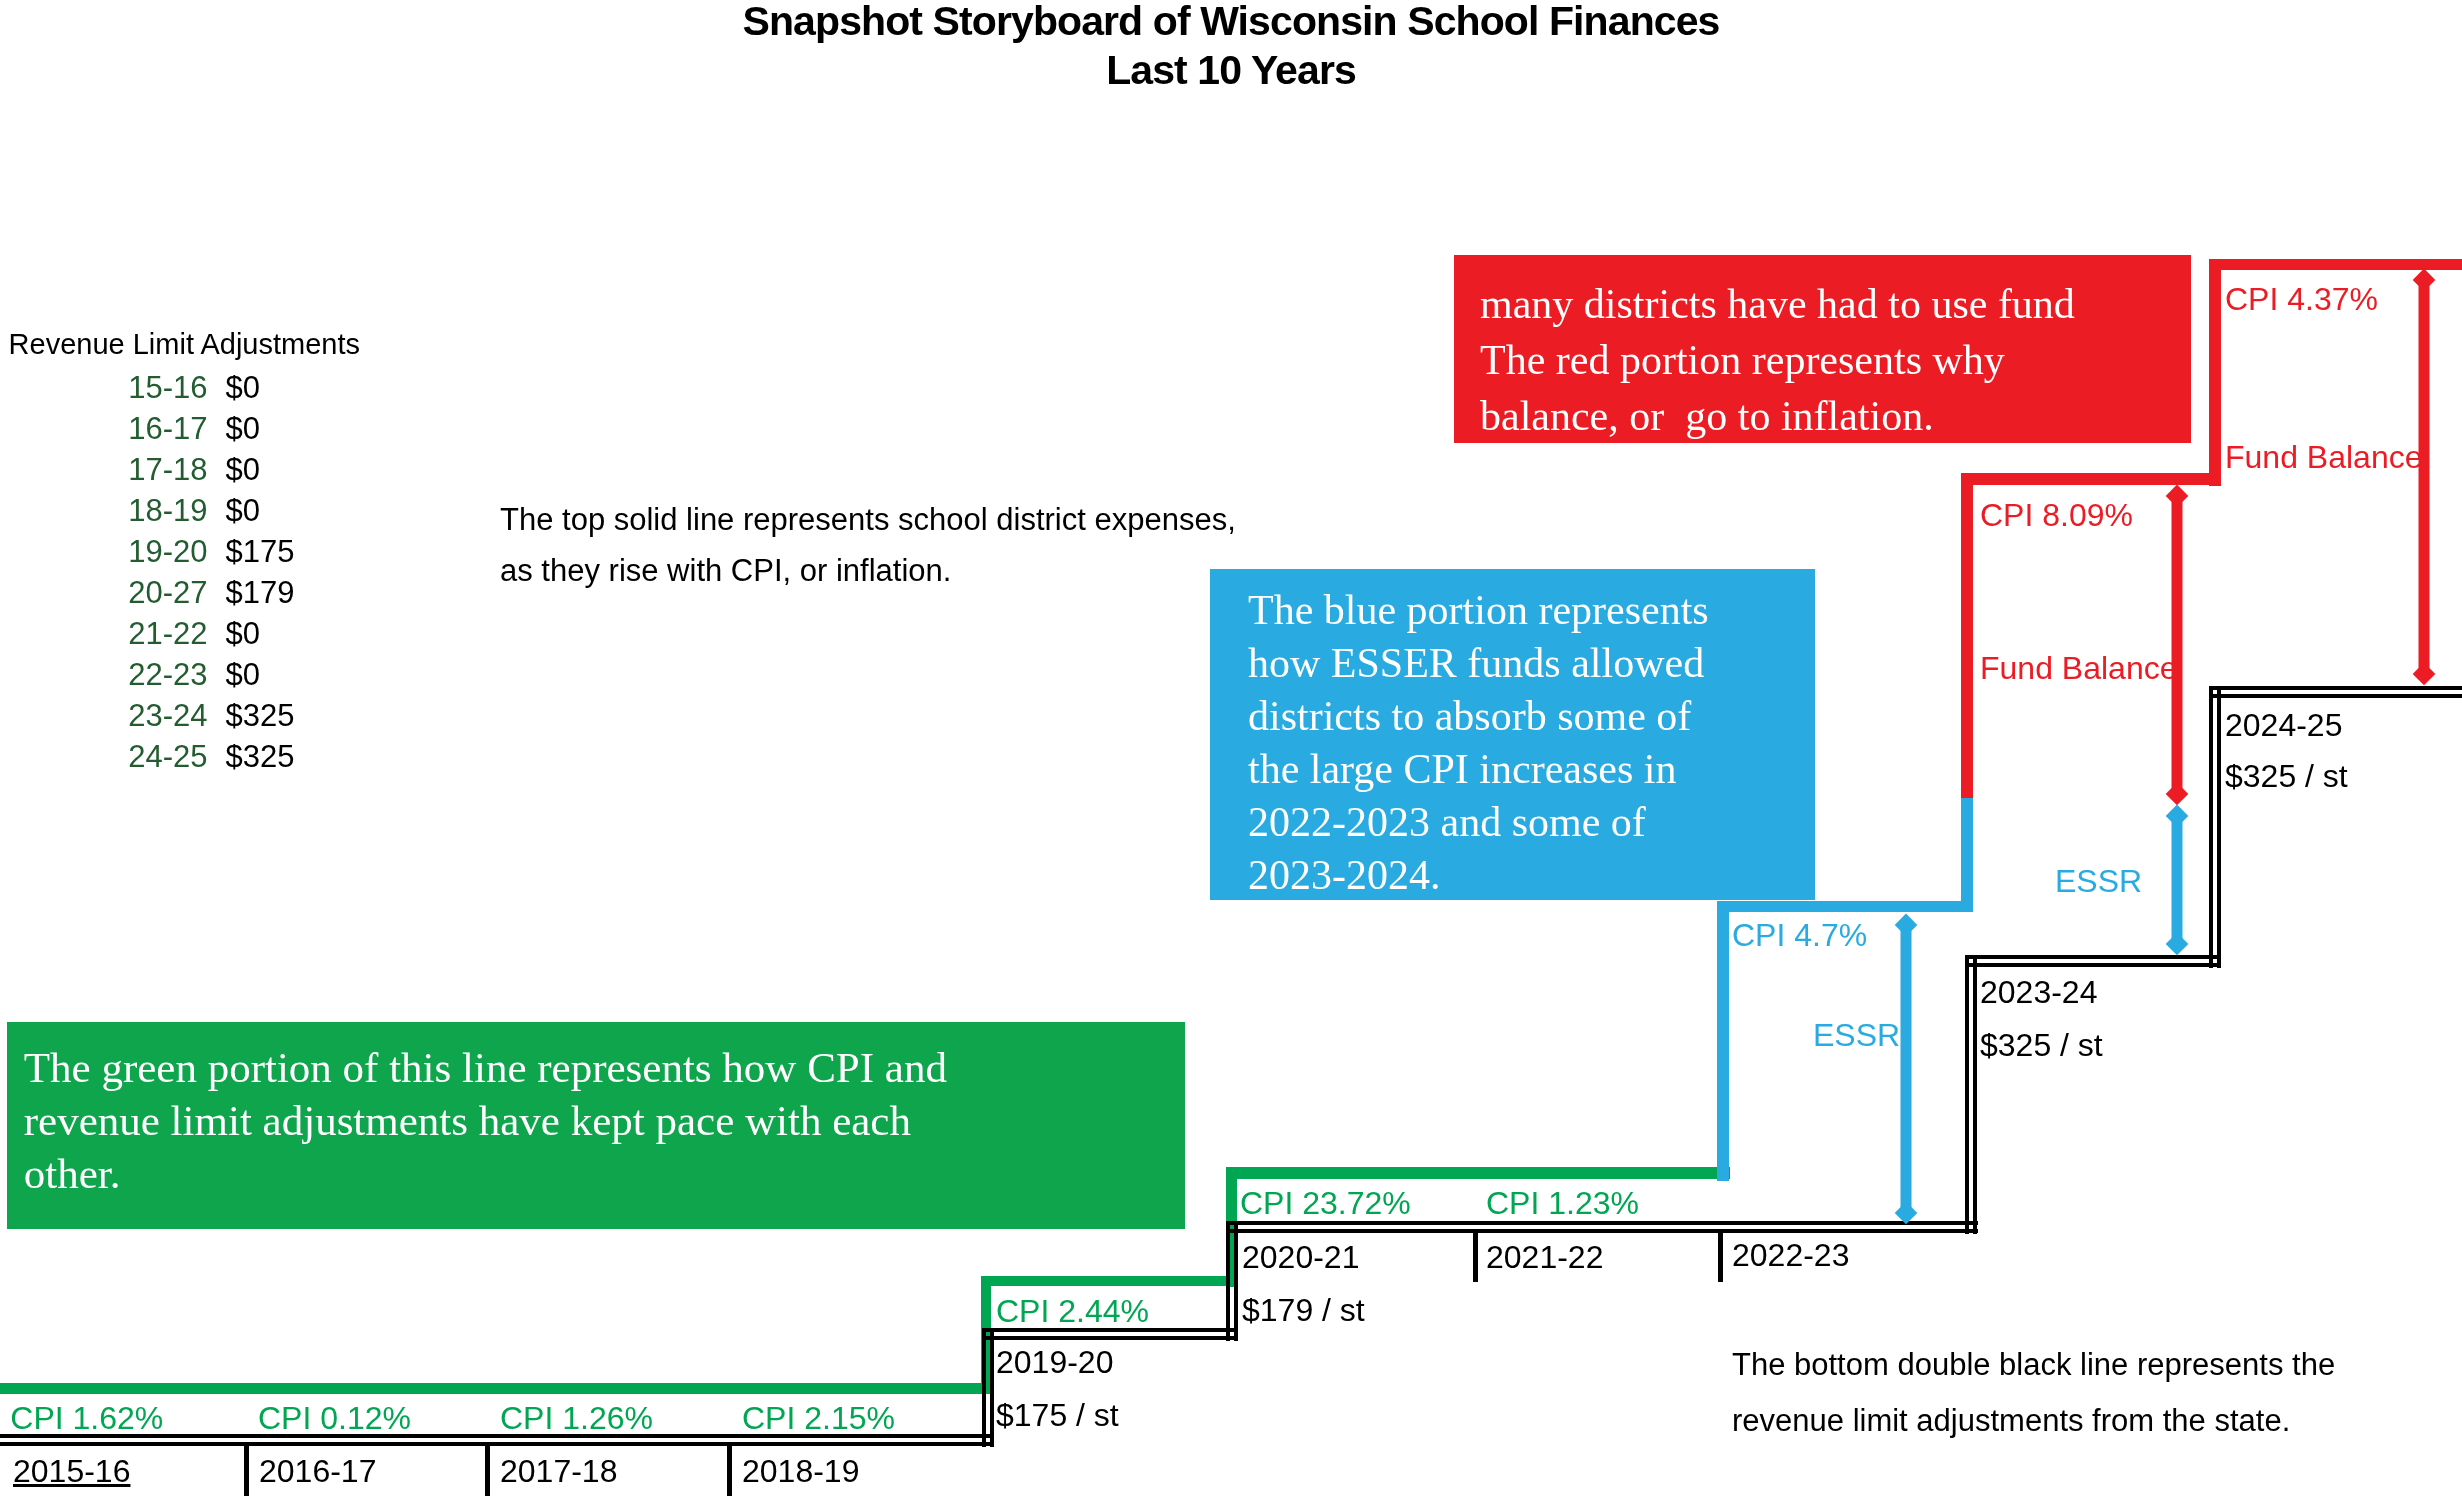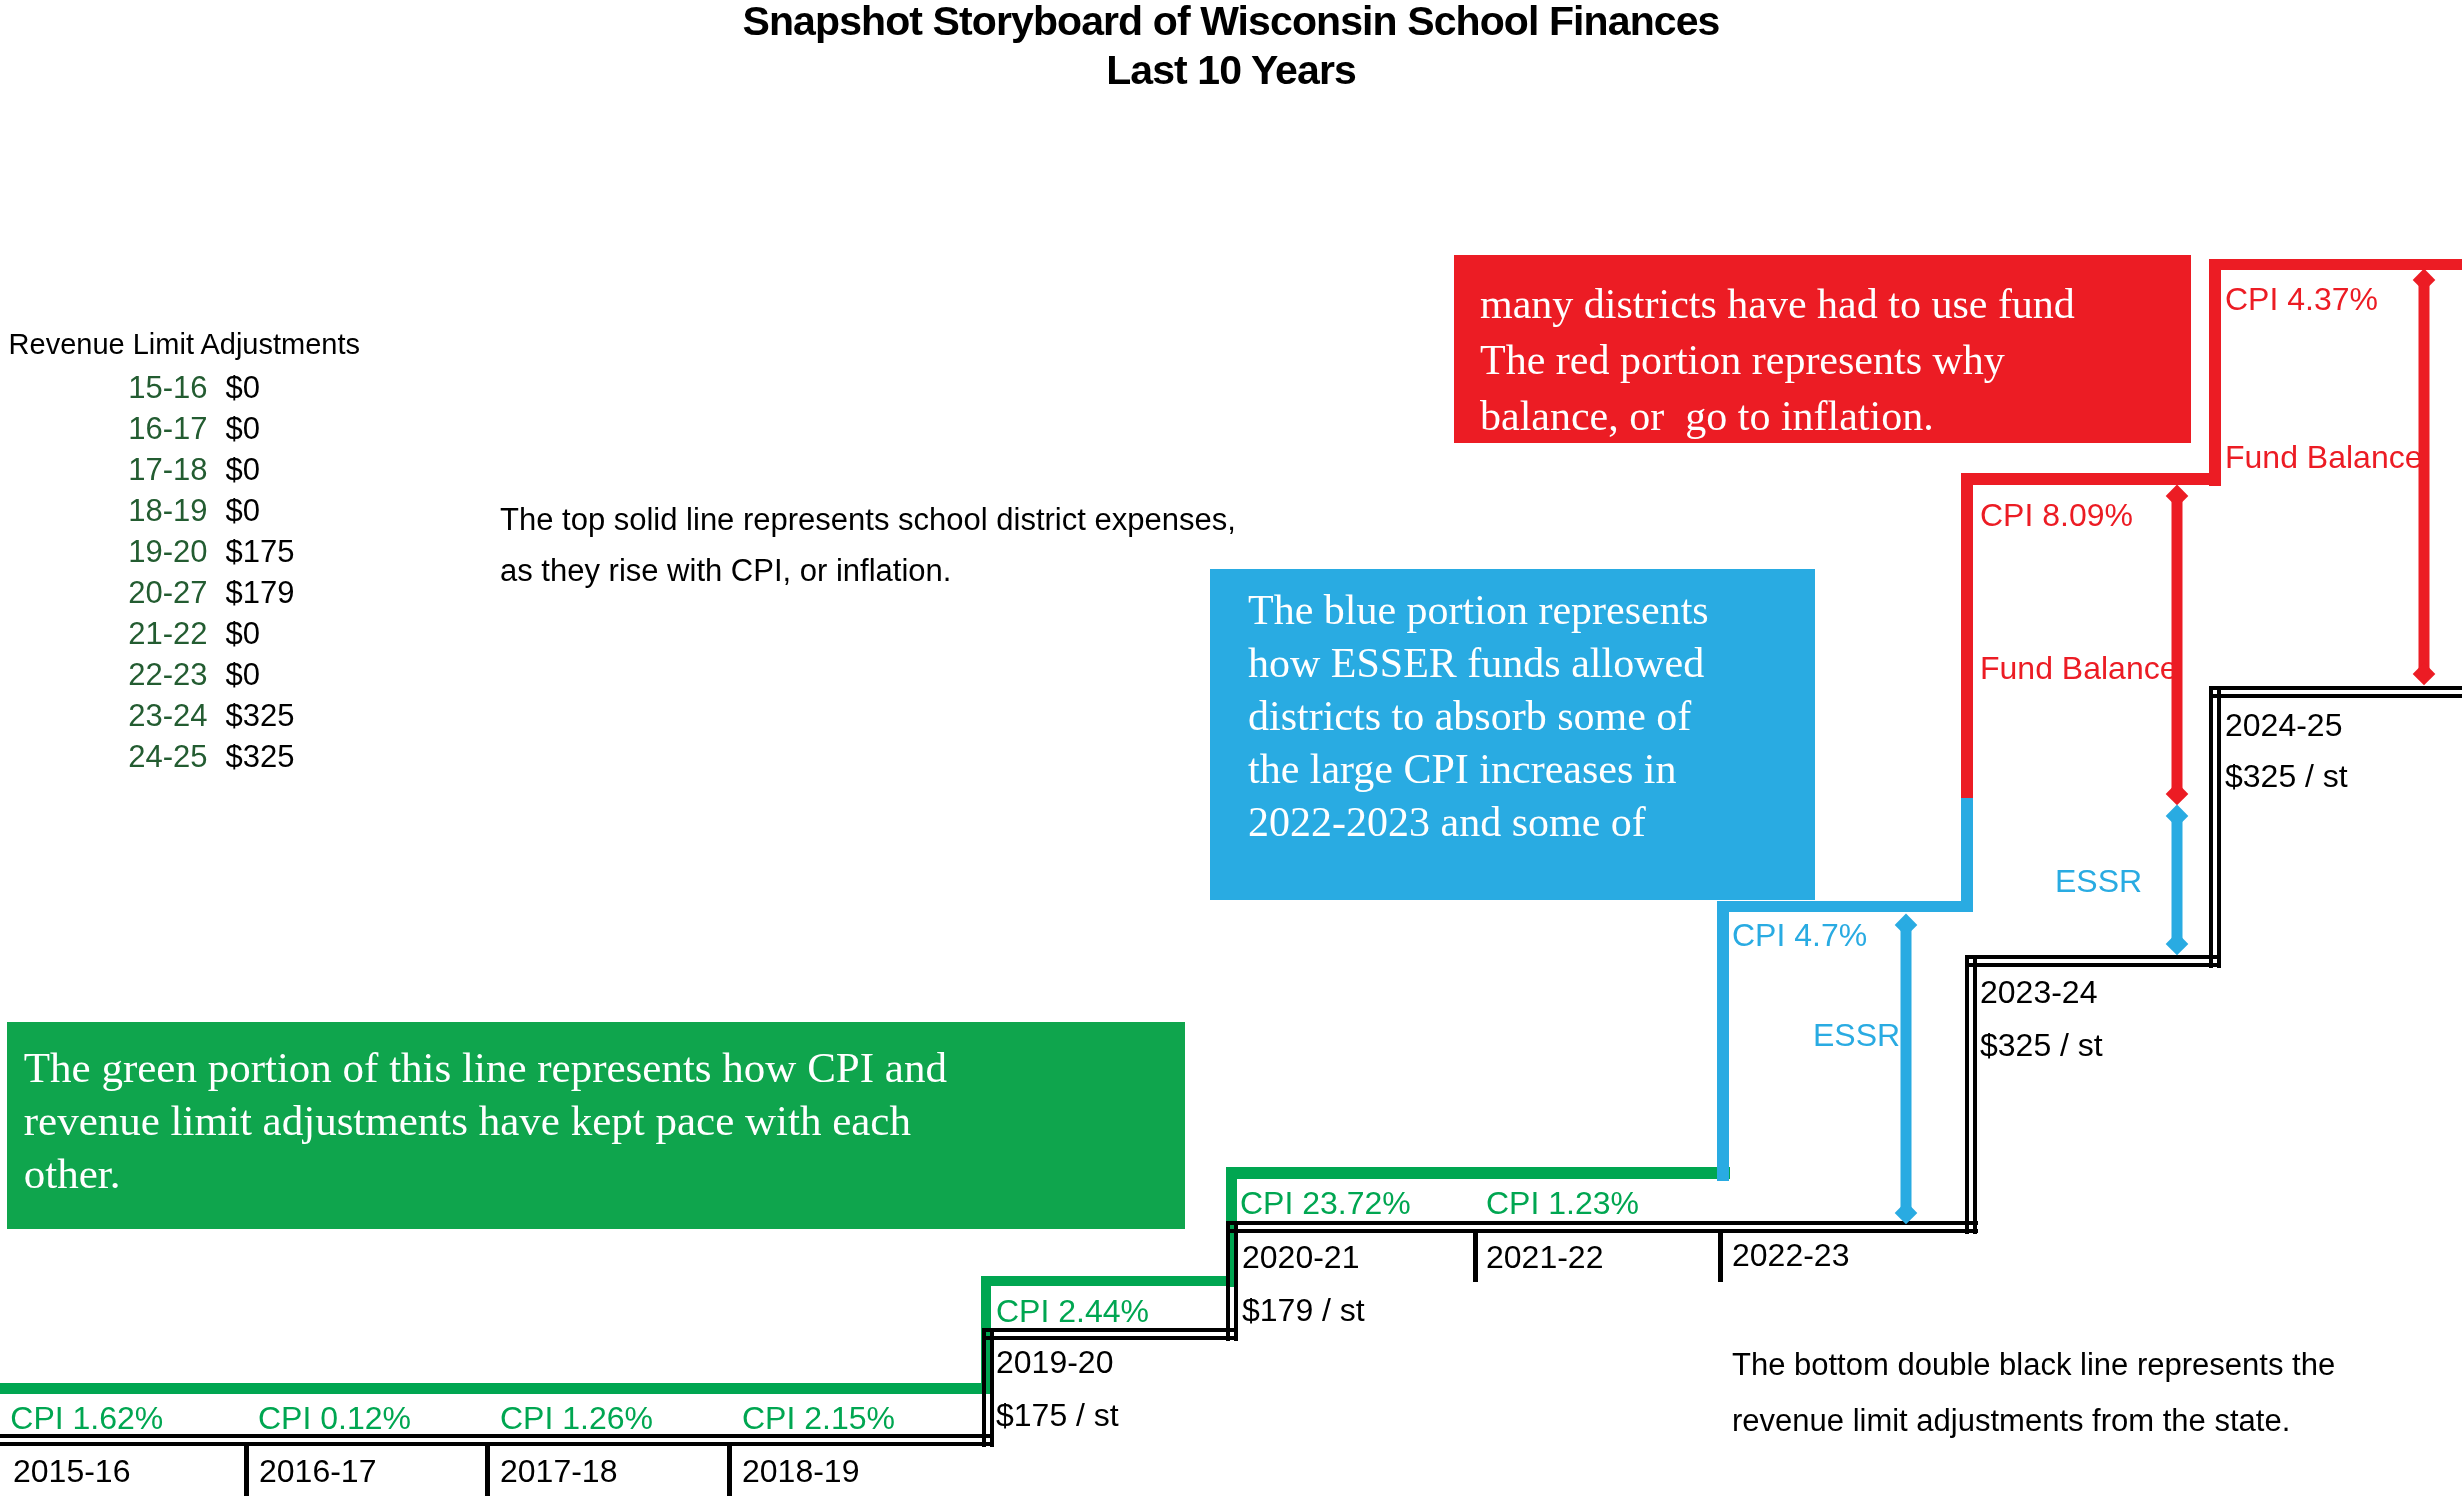--- a/index.html
+++ b/index.html
@@ -122,20 +122,21 @@
     <div class="box-line">many districts have had to use fund</div>
     <div class="box-line">The red portion represents why</div>
     <div class="box-line">balance, or  go to inflation.</div>
   </div>
   <div class="box box-blue">
     <div class="box-line">The blue portion represents</div>
     <div class="box-line">how ESSER funds allowed</div>
     <div class="box-line">districts to absorb some of</div>
     <div class="box-line">the large CPI increases in</div>
     <div class="box-line">2022-2023 and some of</div>
+    <div class="box-line">2023-2024.</div>
   </div>
   <div class="box box-green">
     <div class="box-line">The green portion of this line represents how CPI and</div>
     <div class="box-line">revenue limit adjustments have kept pace with each</div>
     <div class="box-line">other.</div>
   </div>
 
   <div class="seg seg-green" style="left:0;top:1383px;width:991px;height:11px;"></div>
   <div class="seg seg-green" style="left:981px;top:1276px;width:10.3px;height:118px;"></div>
   <div class="seg seg-green" style="left:981px;top:1276px;width:257px;height:10.3px;"></div>
@@ -169,21 +170,21 @@
   <div class="lbl lbl-green" style="left:258px;top:1402px;">CPI 0.12%</div>
   <div class="lbl lbl-green" style="left:500px;top:1402px;">CPI 1.26%</div>
   <div class="lbl lbl-green" style="left:742px;top:1402px;">CPI 2.15%</div>
   <div class="lbl lbl-green" style="left:996px;top:1295px;">CPI 2.44%</div>
   <div class="lbl lbl-green" style="left:1240px;top:1187px;">CPI 23.72%</div>
   <div class="lbl lbl-green" style="left:1486px;top:1187px;">CPI 1.23%</div>
   <div class="lbl lbl-blue" style="left:1732px;top:919px;">CPI 4.7%</div>
   <div class="lbl lbl-red" style="left:1980px;top:499px;">CPI 8.09%</div>
   <div class="lbl lbl-red" style="left:2225px;top:283px;">CPI 4.37%</div>
 
-  <div class="lbl" style="left:13px;top:1455px;">2015-16</div>
+  <div class="lbl" style="left:13px;top:1455px;text-decoration:underline;">2015-16</div>
   <div class="lbl" style="left:259px;top:1455px;">2016-17</div>
   <div class="lbl" style="left:500px;top:1455px;">2017-18</div>
   <div class="lbl" style="left:742px;top:1455px;">2018-19</div>
   <div class="lbl" style="left:996px;top:1346px;">2019-20</div>
   <div class="lbl" style="left:1242px;top:1241px;">2020-21</div>
   <div class="lbl" style="left:1486px;top:1241px;">2021-22</div>
   <div class="lbl" style="left:1732px;top:1239px;">2022-23</div>
   <div class="lbl" style="left:1980px;top:976px;">2023-24</div>
   <div class="lbl" style="left:2225px;top:709px;">2024-25</div>
 

